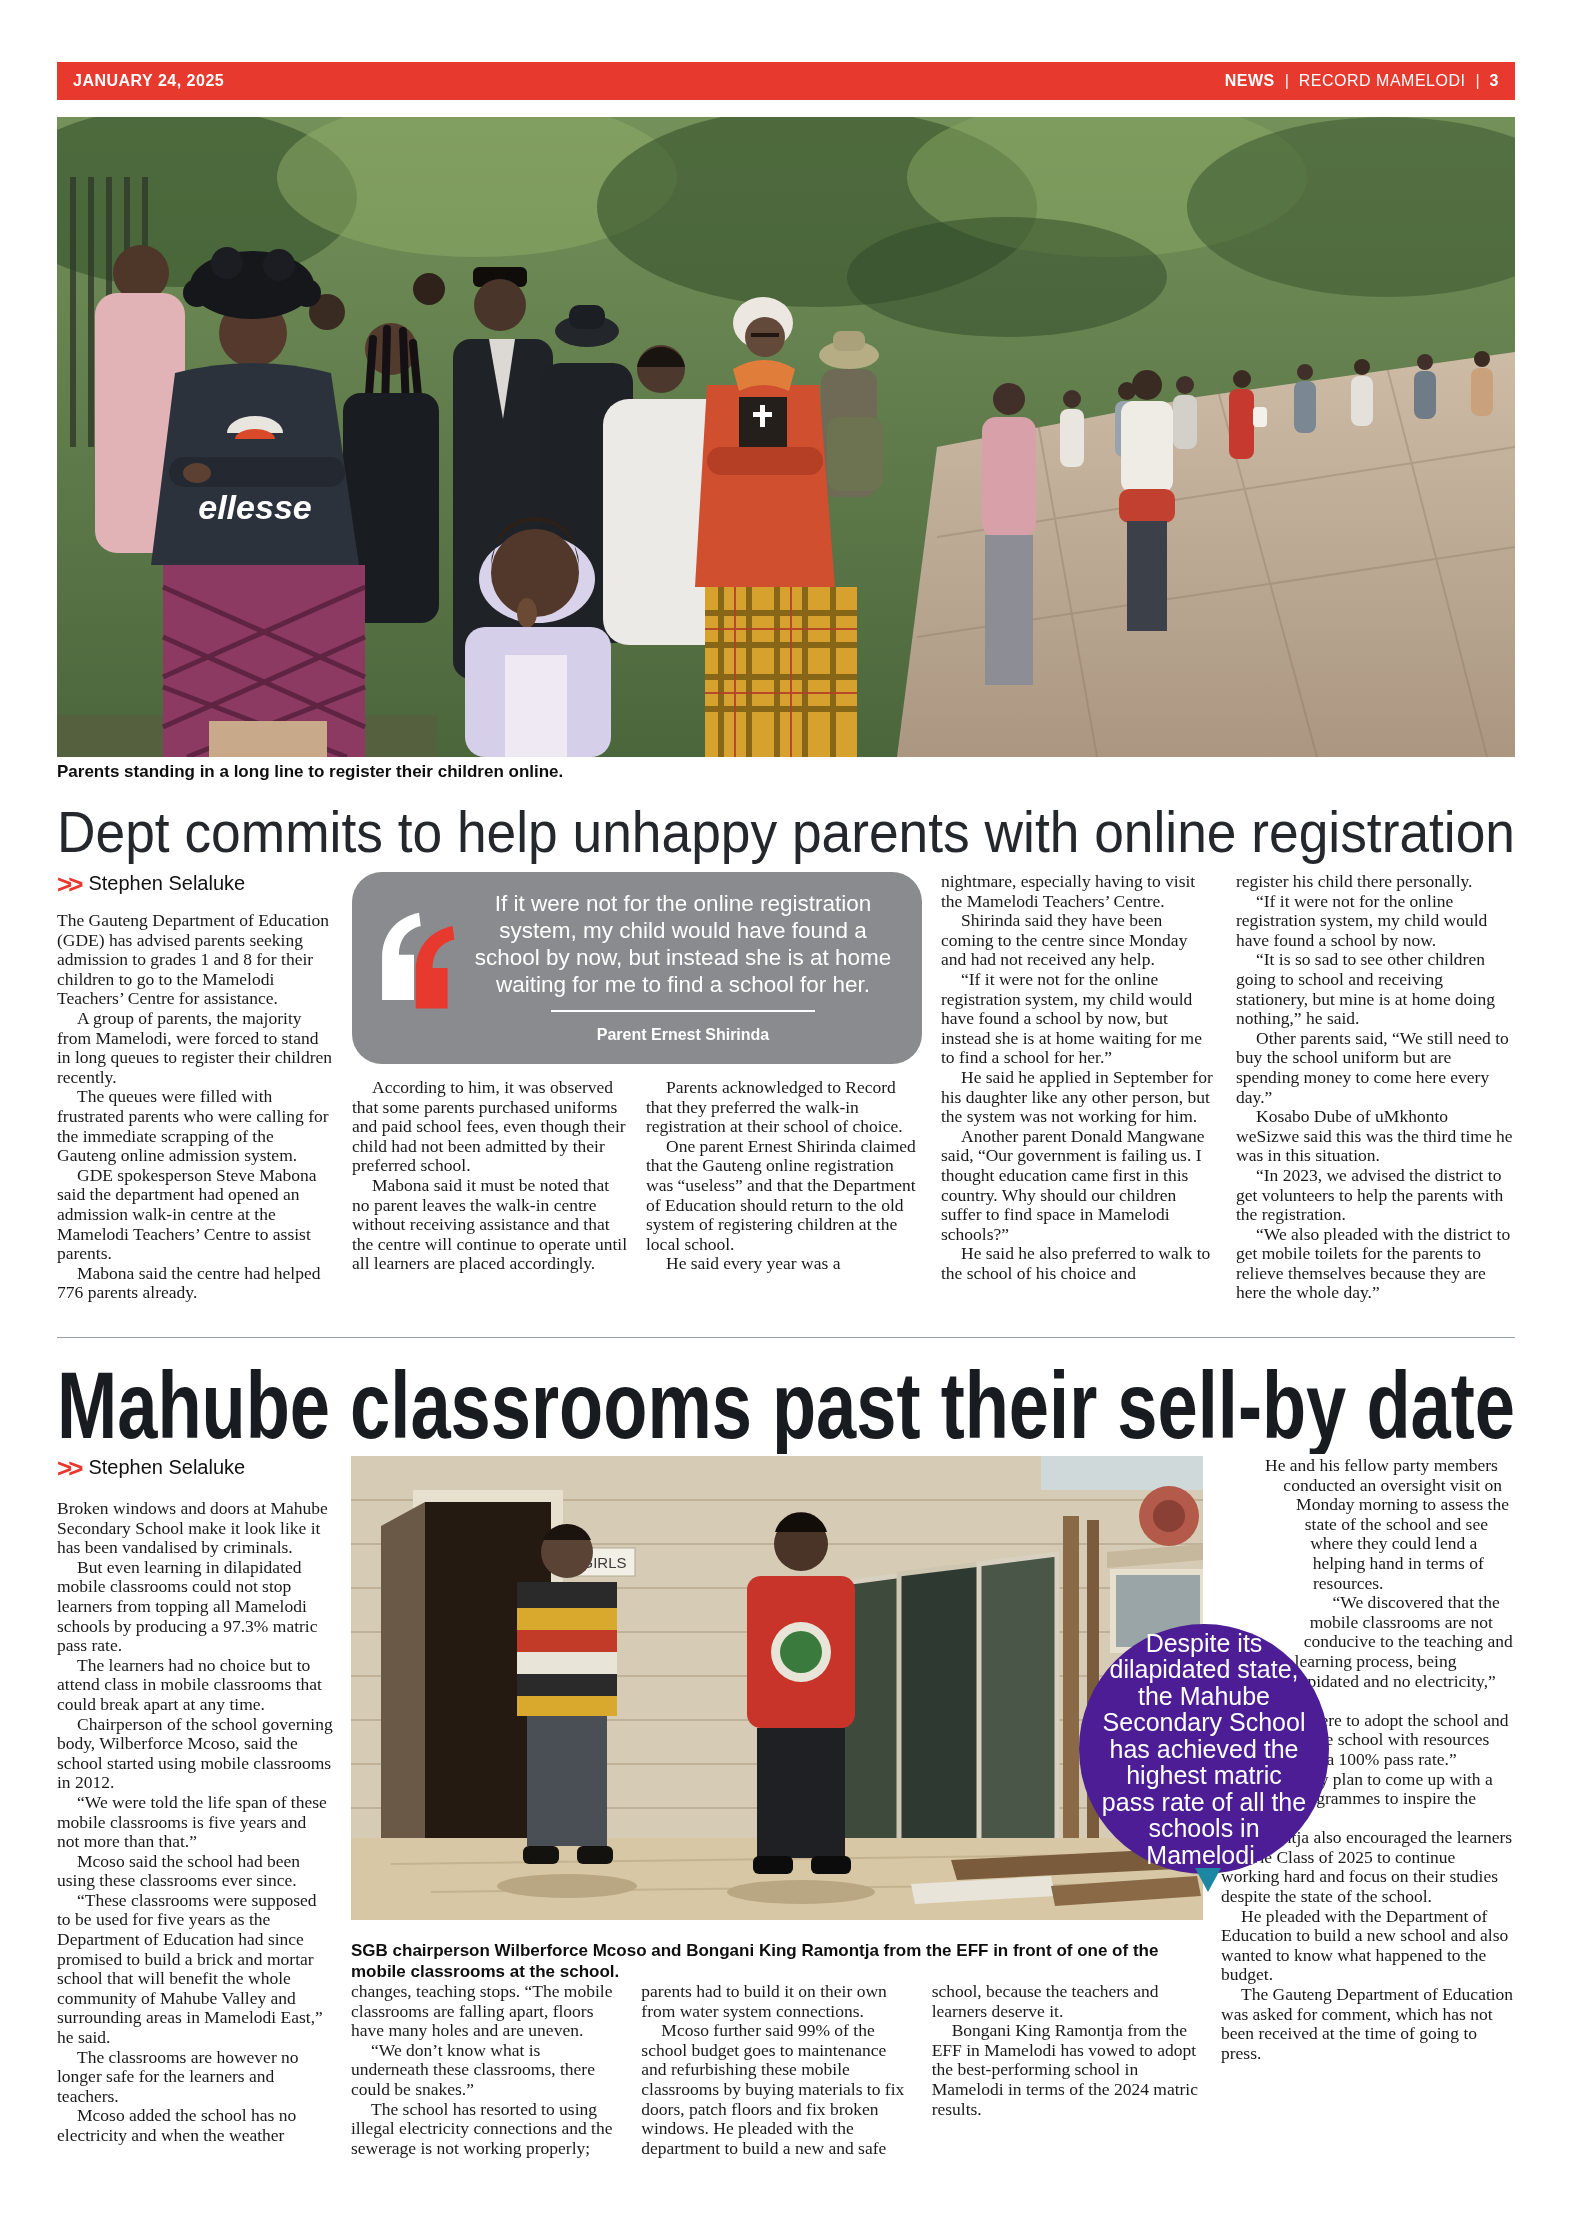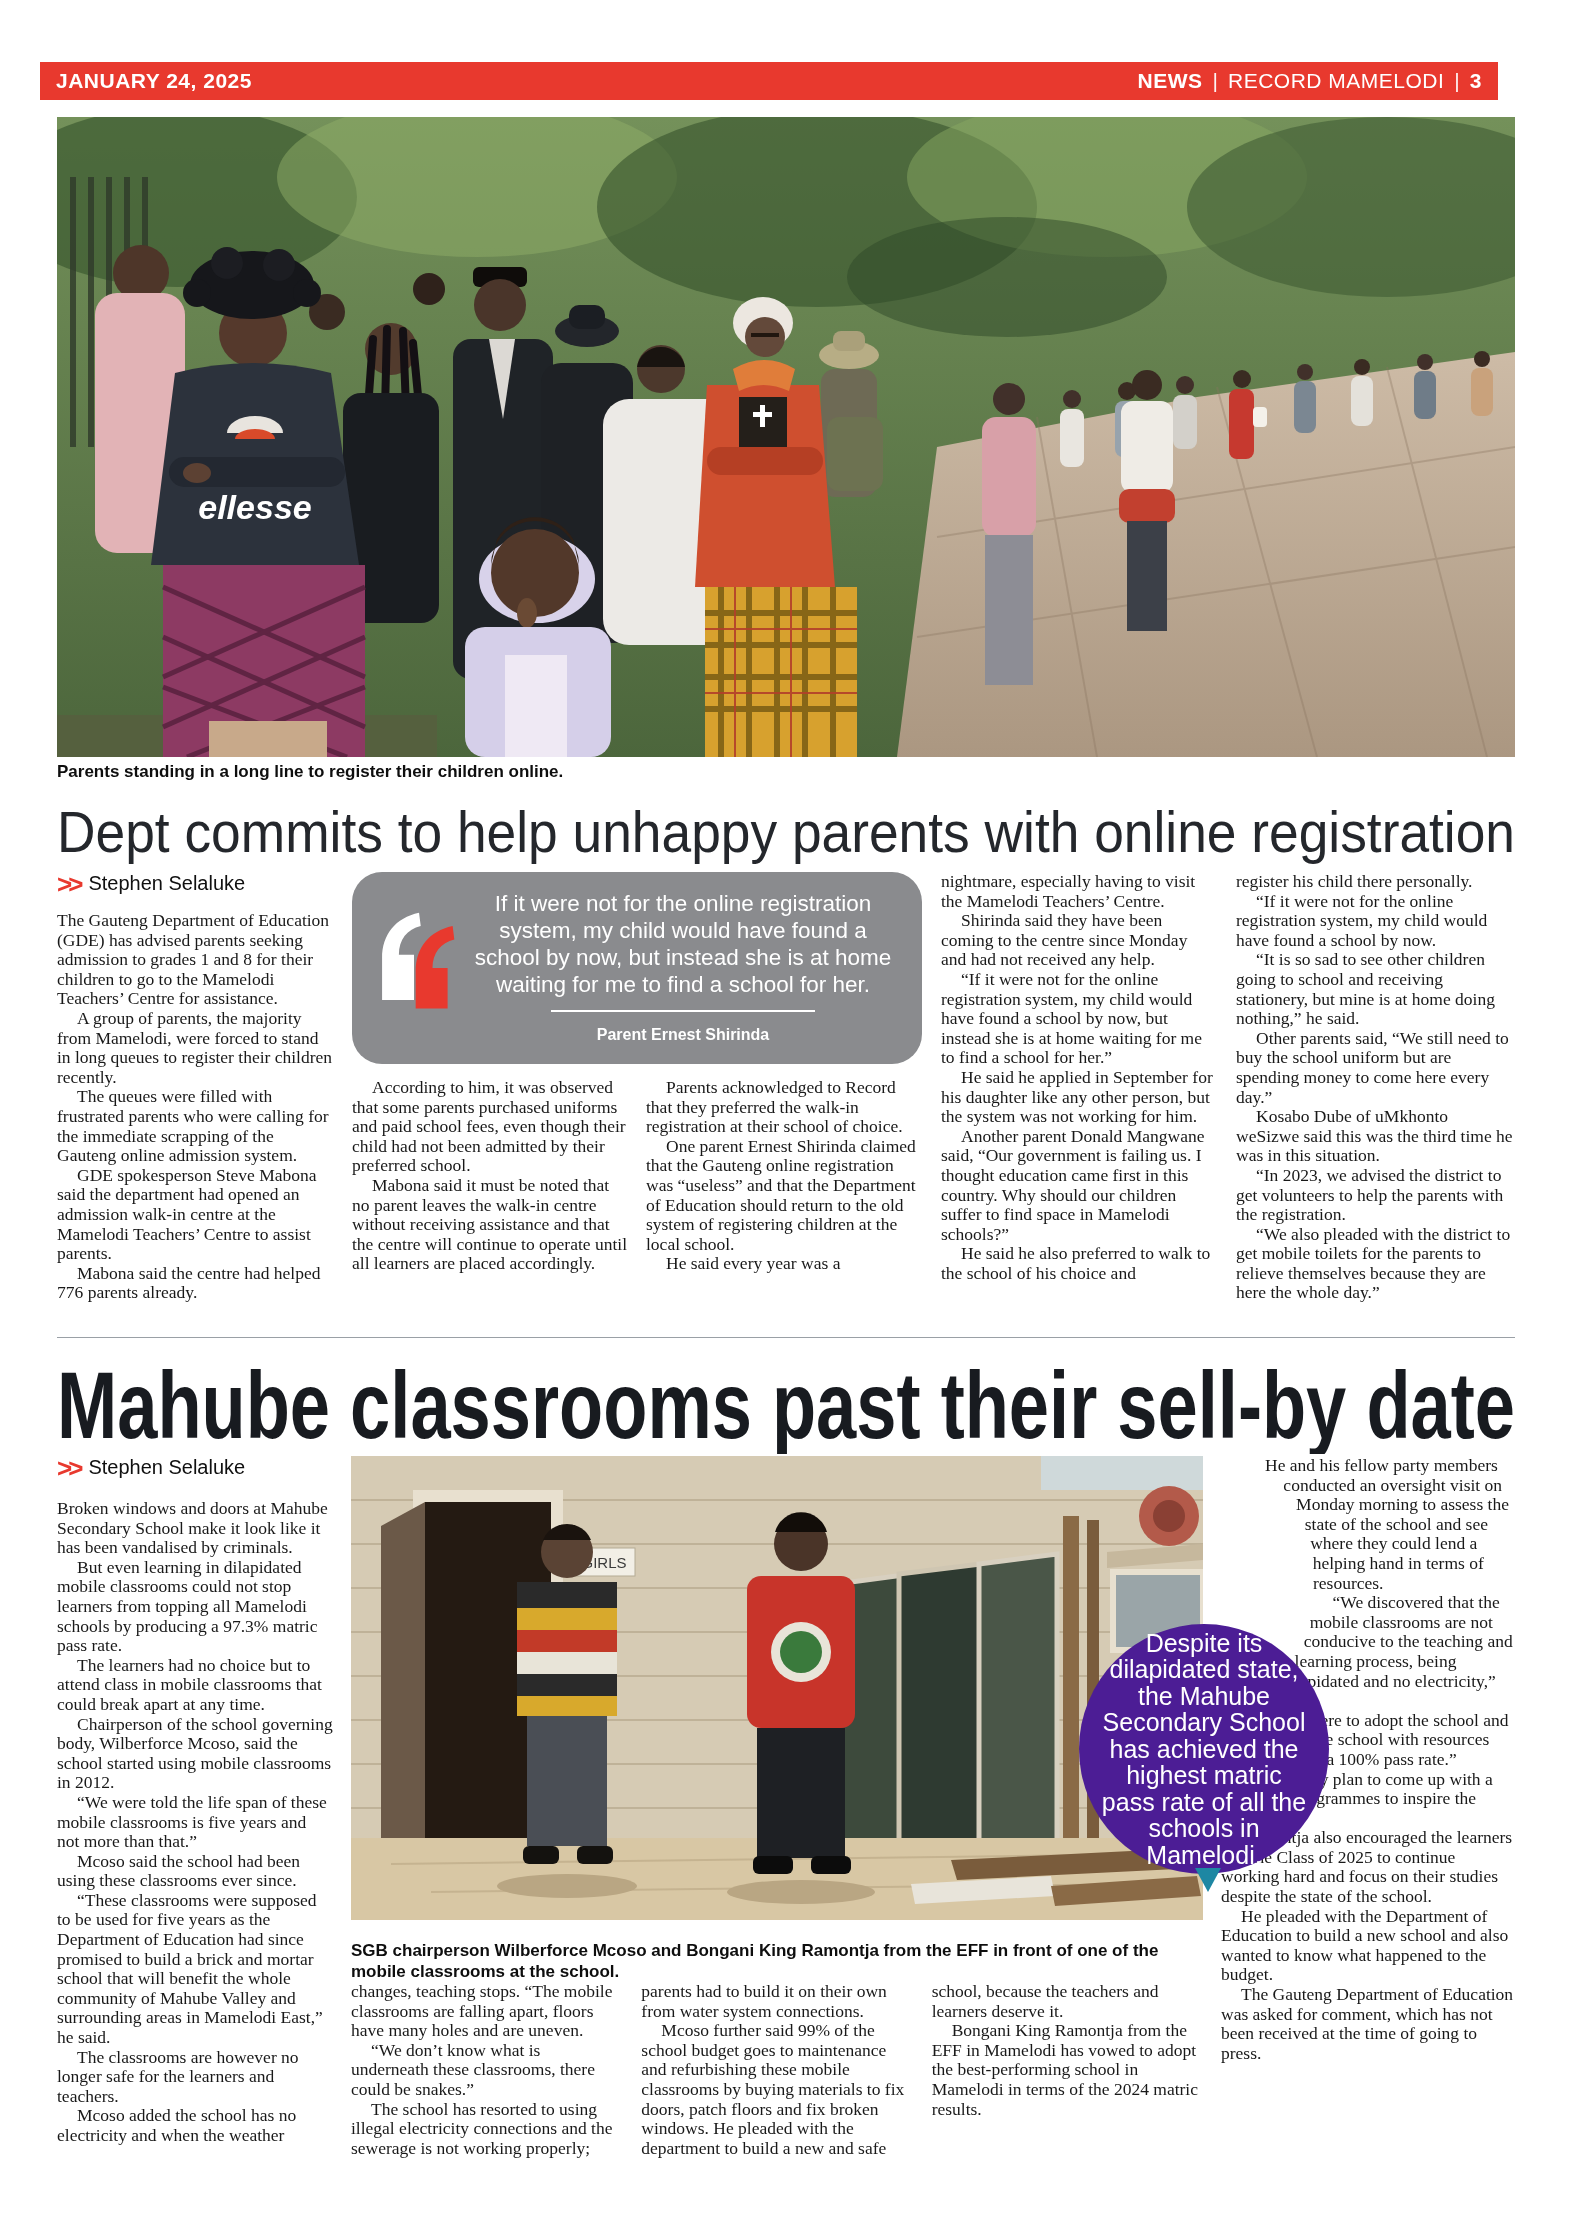--- a/index.html
+++ b/index.html
@@ -1,23 +1,23 @@
 <!DOCTYPE html>
 <html><head>
 <meta charset="utf-8">
 <style>
   html,body{margin:0;padding:0;}
   body{width:1572px;height:2224px;position:relative;background:#fff;
        font-family:"Liberation Serif",serif;overflow:hidden;}
   .abs{position:absolute;}
 
   
-  .bar{left:40px;top:62px;width:1458px;height:38px;background:#e8392e;color:#fff;
+  .bar{left:57px;top:62px;width:1458px;height:38px;background:#e8392e;color:#fff;
        display:flex;justify-content:space-between;align-items:center;padding:0 16px;
-       box-sizing:border-box;font-family:"Liberation Sans",sans-serif;font-size:21px;gap:8px;}
+       box-sizing:border-box;font-family:"Liberation Sans",sans-serif;font-size:16px;gap:8px;}
   .bar b{font-weight:bold;letter-spacing:.5px;}
   .bar .pub{font-weight:normal;letter-spacing:.5px;}
   .bar .sep{font-weight:normal;margin:0 10px;opacity:.95;}
 
   
   .photo1{left:57px;top:117px;width:1458px;height:640px;overflow:hidden;background:#f9a8d4;}
   .photo2{width:852px;height:464px;overflow:hidden;background:#d6cbb4;}
   svg{display:block;}
 
   .caption{font-family:"Liberation Sans",sans-serif;font-weight:bold;font-size:17px;

